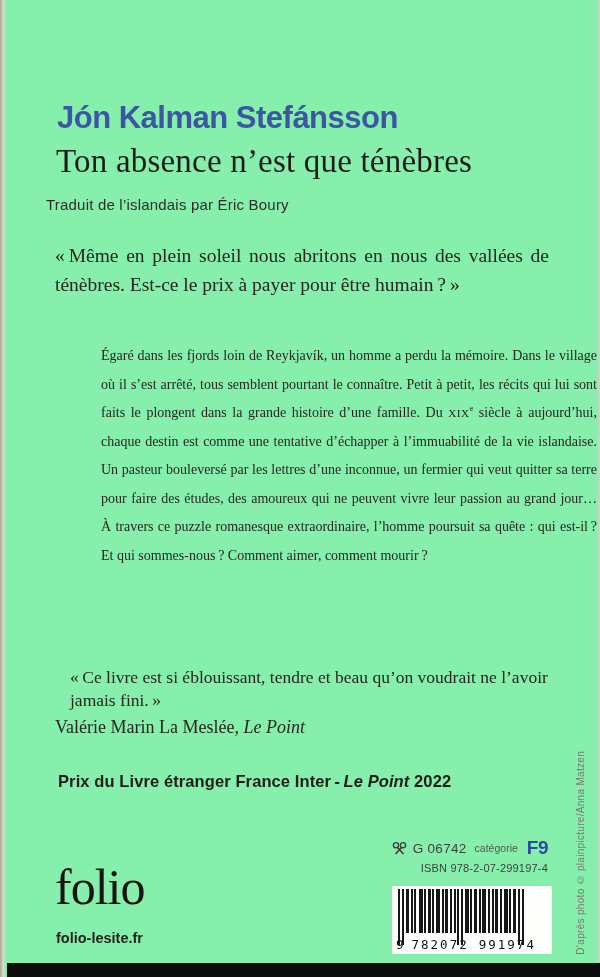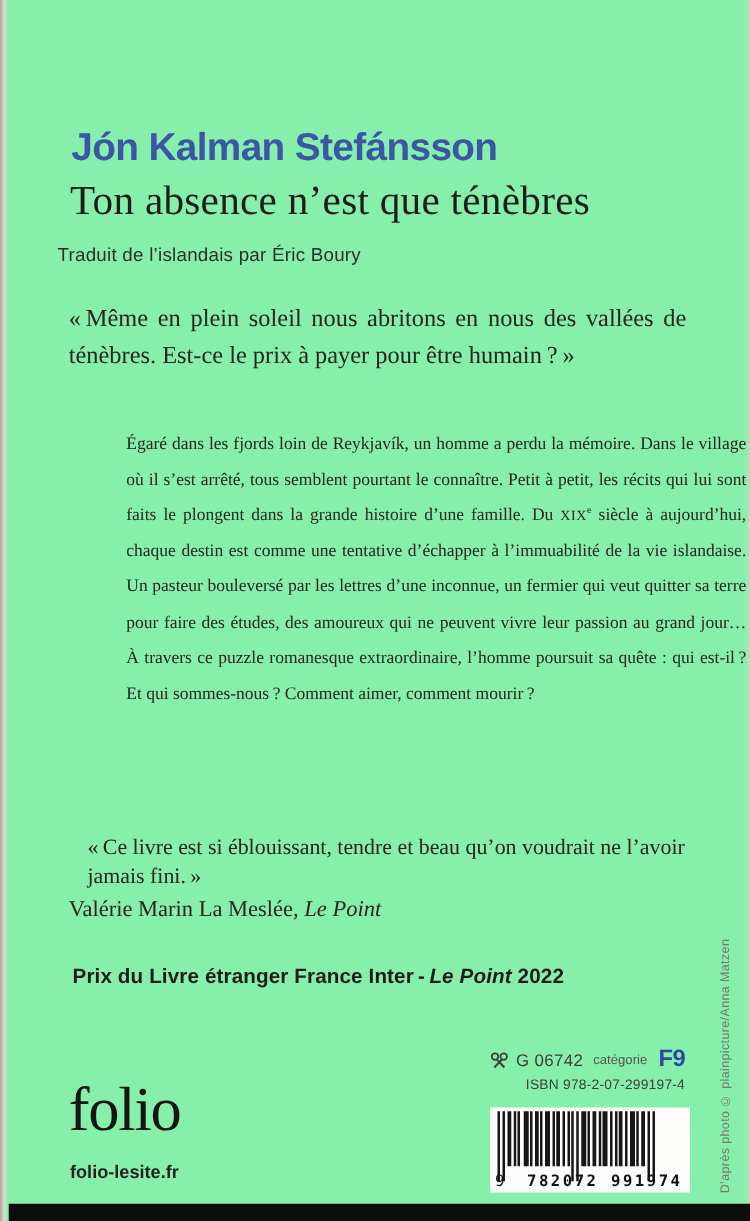--- a/index.html
+++ b/index.html
@@ -103,21 +103,21 @@
   .bars { display:flex; align-items:flex-start; height:56px; }
   .bar { background:#161616; height:44px; }
   .bar.tall { height:56px; }
   .barcode-digits {
     position:absolute; left:4px; right:6px; bottom:2px;
     display:flex; align-items:baseline;
     font-family:"DejaVu Sans Mono", monospace;
     font-size:12.5px; color:#111; background:transparent;
   }
   .barcode-digits .lead { margin-right:8px; }
-  .barcode-digits .grp { flex:1; text-align:right; letter-spacing:2px;font-weight:bold; }
+  .barcode-digits .grp { flex:1; text-align:left; letter-spacing:2px; }
 
   .photo-credit {
     position:absolute; right:14px; bottom:22px;
     writing-mode:vertical-rl; transform:rotate(180deg);
     font-family:"Liberation Sans", sans-serif;
     font-size:10px; color:#7a7870; letter-spacing:0.3px;
   }
 </style>
 </head>
 <body>

